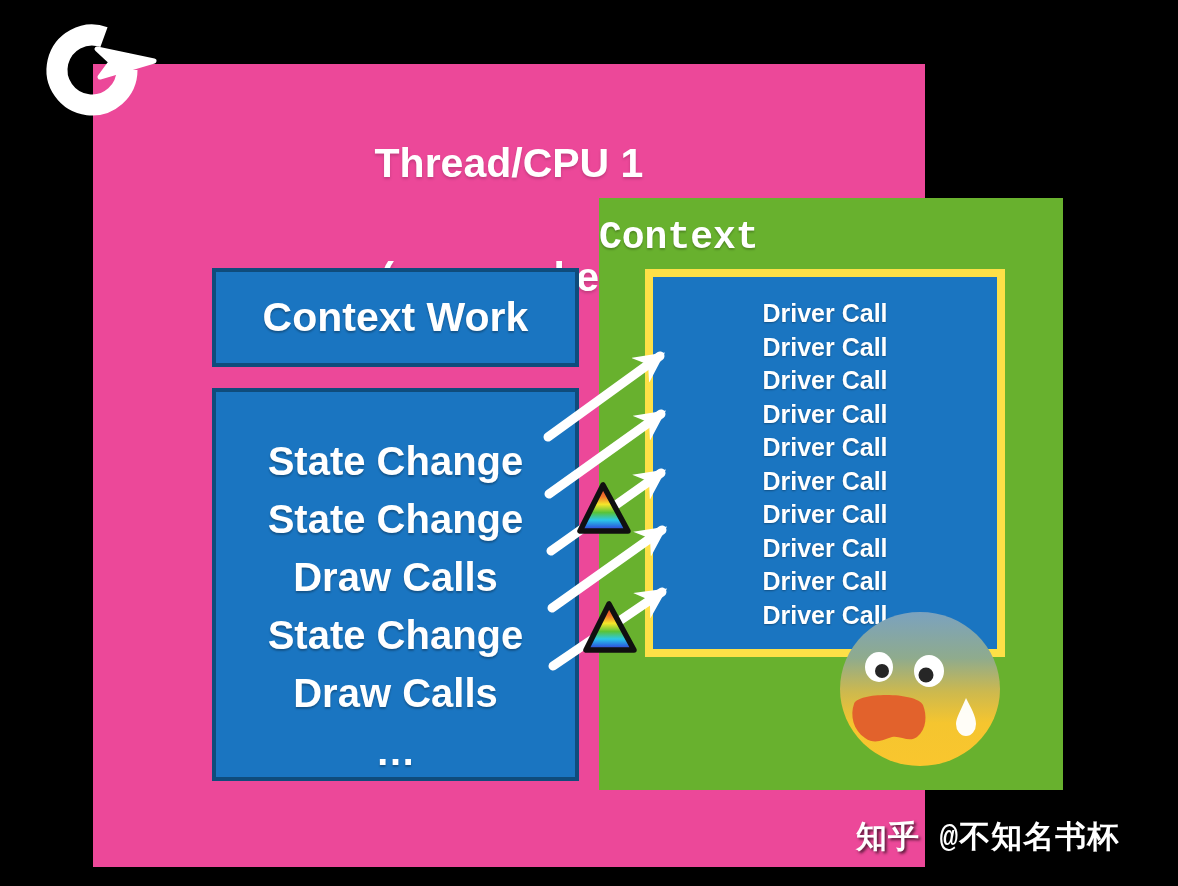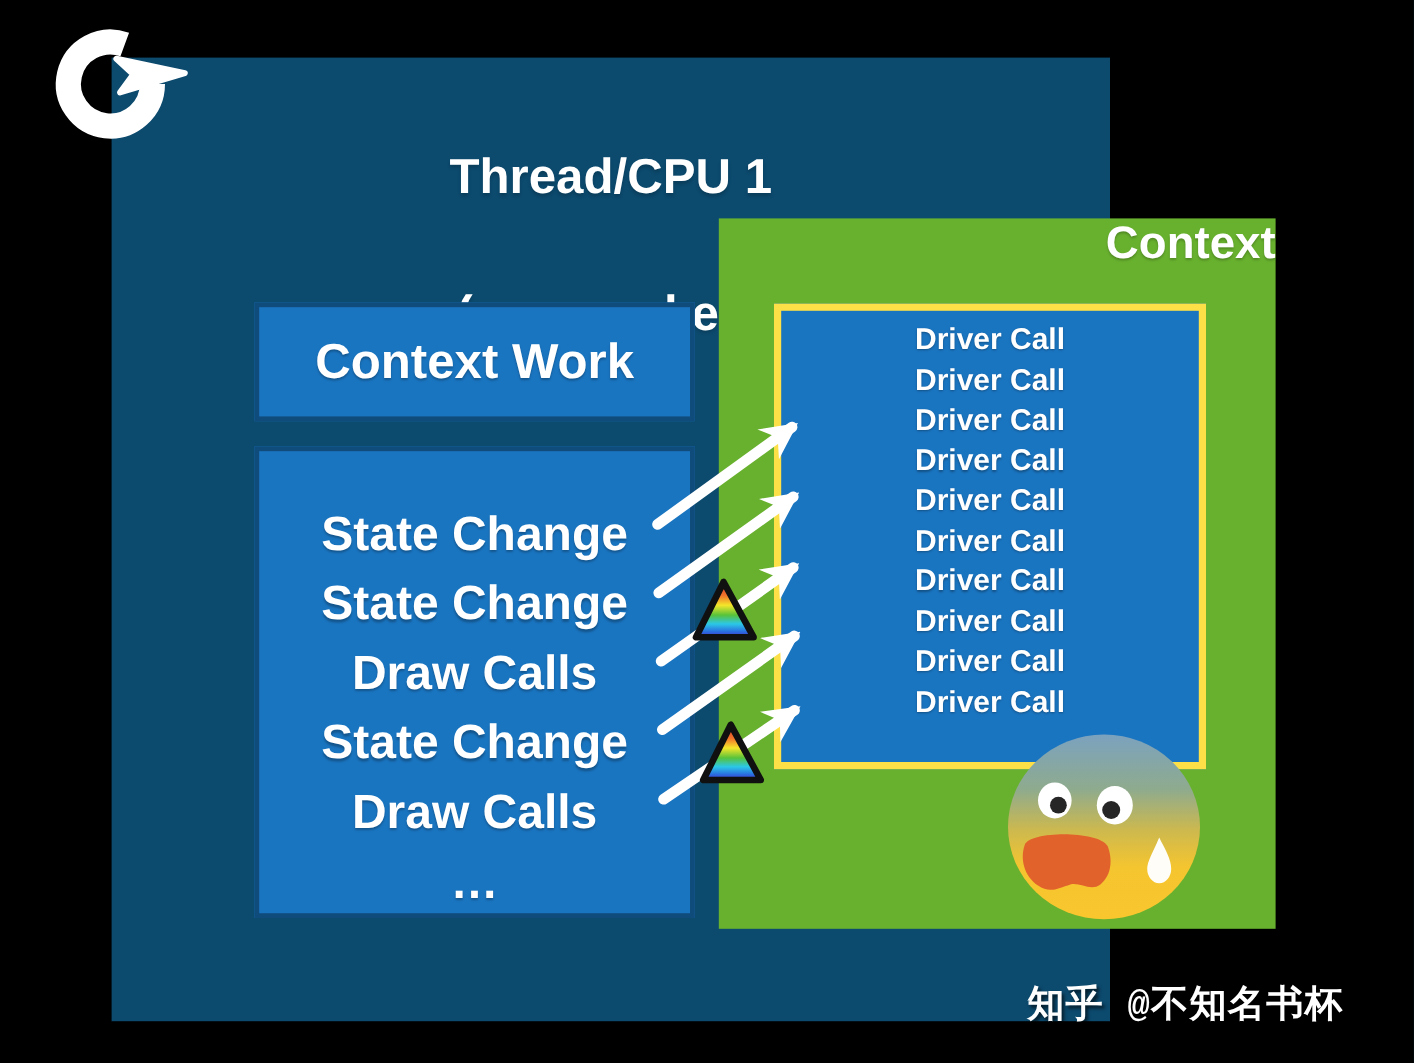--- a/index.html
+++ b/index.html
@@ -2,22 +2,22 @@
 <html><head>
 <meta charset="utf-8">
 <style>
   html,body { margin:0; padding:0; background:#000; }
   .page {
     position:relative; width:1178px; height:886px; background:#000000;
     overflow:hidden;
     font-family:"Liberation Sans","DejaVu Sans",sans-serif;
   }
   .stage {
-    position:absolute; left:93px; top:48px; width:832px; height:803px;
-    background:#0c4a6e;
+    position:absolute; left:93px; top:64px; width:832px; height:803px;
+    background:#ec4899;
   }
   .title {
     position:absolute; top:14px; left:0; width:100%;
     text-align:center; color:#ffffff; font-size:41px; font-weight:bold;
     line-height:57px; text-shadow:0 2px 3px rgba(0,0,0,0.18);
     white-space:pre-line;
   }
   .panel {
     position:absolute; background:#1a75c1; border:4px solid #0f4c7c;
     box-sizing:border-box; color:#ffffff; font-weight:bold;
@@ -30,27 +30,27 @@
   .command-box {
     left:119px; top:324px; width:367px; height:393px;
     font-size:40px; text-align:center; padding-top:40px;
   }
   .command-box div { line-height:58px; height:58px; }
   .green-box {
     position:absolute; left:506px; top:134px; width:464px; height:592px;
     background:#68b12e;
   }
   .context-title {
-    text-align:right; color:#ffffff; font-size:38px; font-weight:bold;
-    text-shadow:0 2px 2px rgba(0,0,0,0.22);
+    text-align:left; color:#ffffff; font-size:38px; font-weight:bold;
+    margin-top:18px; text-shadow:0 2px 2px rgba(0,0,0,0.22);font-family:Liberation Mono, monospace;
   }
   .driver-box {
     position:absolute; left:46px; top:71px; width:360px; height:388px;
-    background:#1a75c1; border:6px solid #fde047; box-sizing:border-box;
-    padding-top:8px;
+    background:#1a75c1; border:8px solid #fde047; box-sizing:border-box;
+    padding-top:20px;
   }
   .driver-box div {
     text-align:center; color:#ffffff; font-size:25px; font-weight:bold;
     line-height:33.5px; text-shadow:0 1px 2px rgba(0,0,0,0.32);
   }
   .overlay-svg {
     position:absolute; left:0; top:0; width:1178px; height:886px;
     pointer-events:none;
   }
   .emoji-svg { position:absolute; left:836px; top:610px; width:168px; height:158px; }

